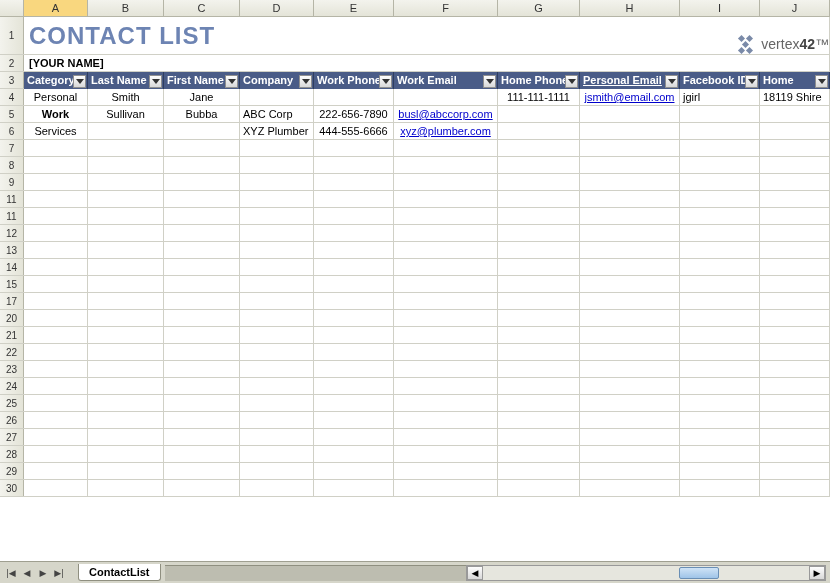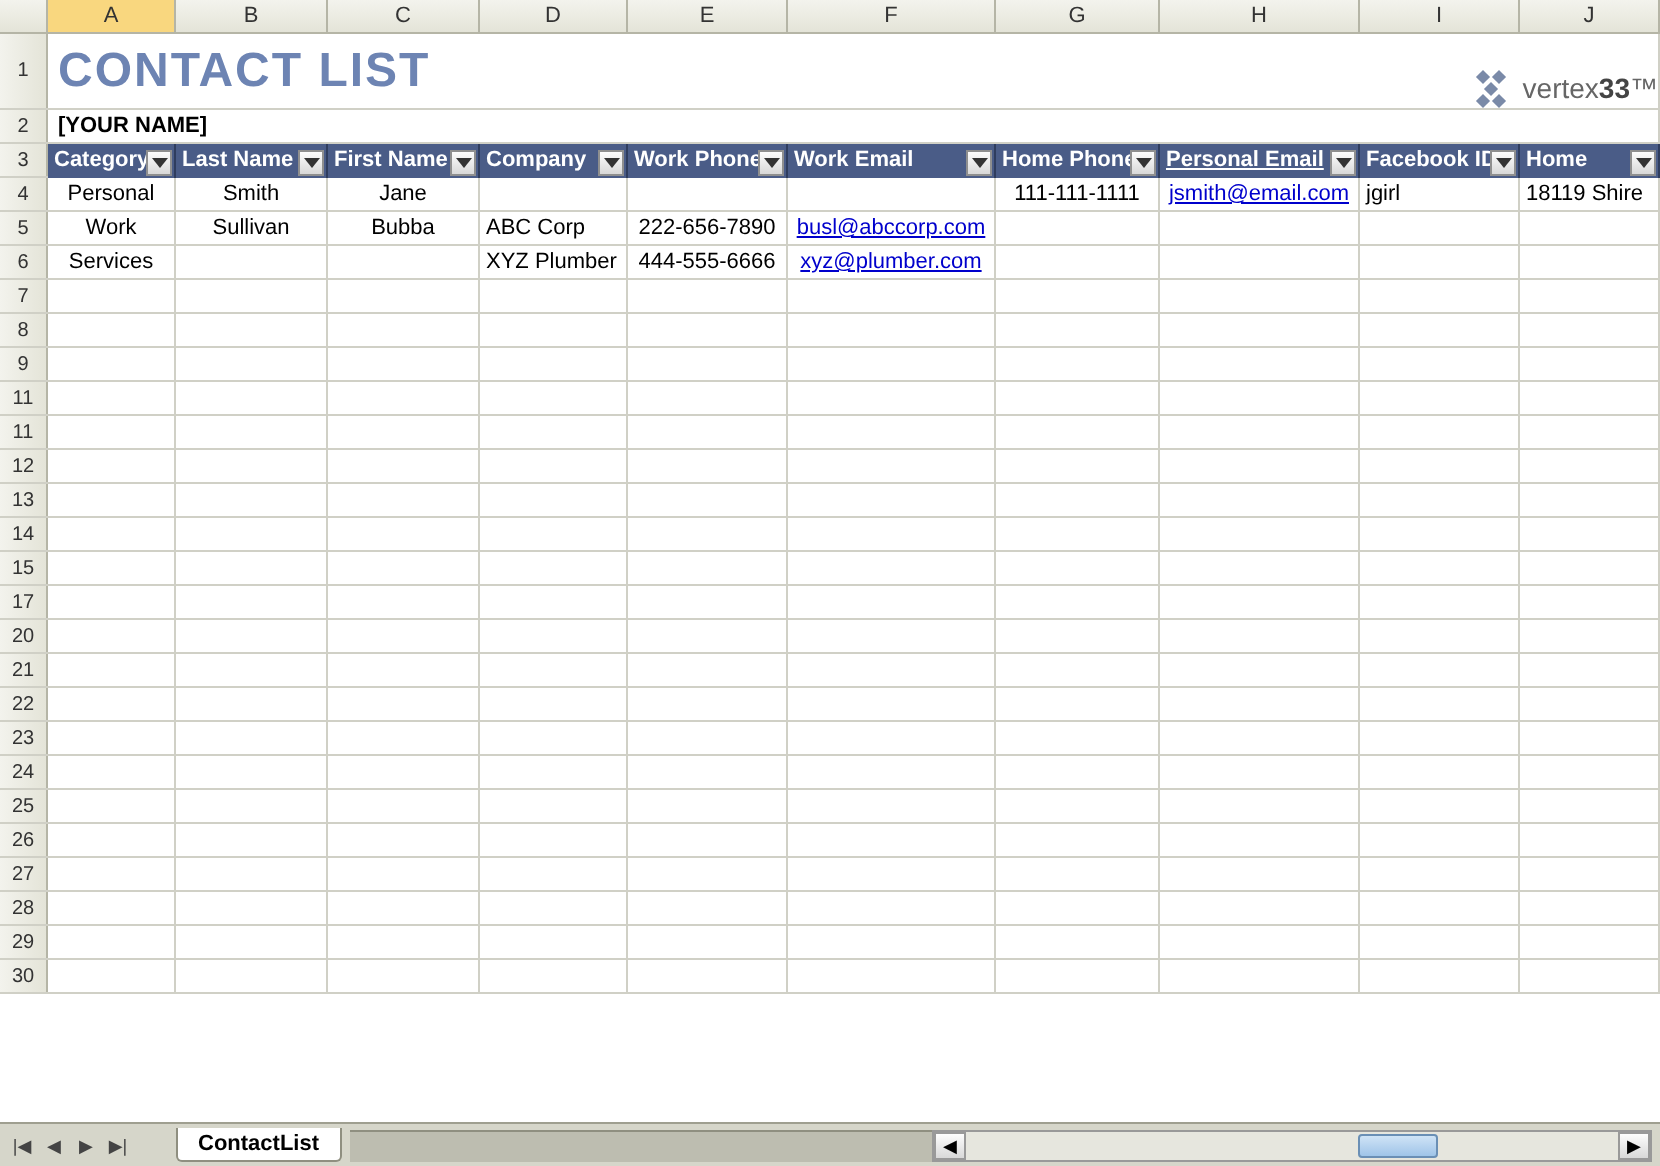--- a/index.html
+++ b/index.html
@@ -39,21 +39,21 @@
 .logo-icon span { position: absolute; width: 5px; height: 5px; background: #7a8aa8; transform: rotate(45deg); }
 .logo-text b { color: #444; }
 
 .link { color: #0000cc; text-decoration: underline; }
 .center { text-align: center; }
 
 
 .tab-bar { position: absolute; bottom: 0; left: 0; right: 0; height: 22px; background: #d6d6ca; display: flex; align-items: center; border-top: 1px solid #9f9f90; }
 .nav-btns { display: flex; padding: 0 3px; }
 .nav-btn { width: 16px; height: 16px; display: flex; align-items: center; justify-content: center; cursor: pointer; color: #444; }
-.tab { background: #fff; border: 1px solid #8f8f80; border-top: none; padding: 2px 10px; font-size: 11px; font-weight: bold; margin-left: 18px; border-radius: 0 0 3px 3px; cursor: pointer; }
+.tab { background: #fff; border: 1px solid #8f8f80; border-top: none; padding: 2px 10px; font-size: 11px; font-weight: bold; margin-left: 8px; border-radius: 0 0 3px 3px; cursor: pointer; }
 .tab-fill { flex: 1; background: #bdbdb0; height: 16px; margin-left: 4px; border-top: 1px solid #8f8f80; }
 .hscroll { width: 360px; height: 16px; background: #e6e6de; border: 1px solid #999; margin-right: 4px; position: relative; display: flex; align-items: center; }
 .hscroll .sbtn { width: 16px; height: 14px; background: linear-gradient(#fdfdfd,#d8d8d8); border: 1px solid #999; display:flex; align-items:center; justify-content:center; cursor:pointer; }
 .hscroll .track { flex:1; height:14px; position:relative; }
 .hscroll .thumb { position:absolute; left:60%; width:40px; height:12px; top:1px; background: linear-gradient(#cfe3f6,#9fc4e8); border:1px solid #6a8fb5; border-radius:2px; cursor:pointer; }
 .arrow { font-size: 9px; }
 </style>
 </head>
 <body>
 
@@ -79,21 +79,21 @@
         <div class="cell" style="width: 806px; border-right: 1px solid rgb(208, 208, 198); position: relative;">
           <div class="title">CONTACT LIST</div>
           <div class="logo">
             <div class="logo-icon">
               <span style="left: 3px; top: 2px;"></span>
               <span style="left: 11px; top: 2px;"></span>
               <span style="left: 7px; top: 8px;"></span>
               <span style="left: 3px; top: 14px;"></span>
               <span style="left: 11px; top: 14px;"></span>
             </div>
-            <span class="logo-text">vertex<b>33</b>™</span>
+            <span class="logo-text">vertex<b>42</b>™</span>
           </div>
         </div>
       </div>
       <div class="row">
         <div class="rn">2</div>
         <div class="cell" style="width: 806px; min-width: 806px;"><span class="subtitle">[YOUR NAME]</span></div>
       </div>
       <div class="row hdr">
         <div class="rn">3</div>
         <div class="cell" style="width: 64px; min-width: 64px;">Category<div class="filter-btn"></div></div>
@@ -115,21 +115,21 @@
         <div class="cell" style="width: 74px; min-width: 74px;"></div>
         <div class="cell" style="width: 80px; min-width: 80px;"></div>
         <div class="cell" style="width: 104px; min-width: 104px;"></div>
         <div class="cell center" style="width: 82px; min-width: 82px;">111-111-1111</div>
         <div class="cell center" style="width: 100px; min-width: 100px;"><span class="link">jsmith@email.com</span></div>
         <div class="cell" style="width: 80px; min-width: 80px;">jgirl</div>
         <div class="cell" style="width: 70px; min-width: 70px;">18119 Shire</div>
       </div>
       <div class="row">
         <div class="rn">5</div>
-        <div class="cell center" style="width: 64px; min-width: 64px;">Work</div>
+        <div class="cell center" style="width: 64px; min-width: 64px; font-weight: bold;">Work</div>
         <div class="cell center" style="width: 76px; min-width: 76px;">Sullivan</div>
         <div class="cell center" style="width: 76px; min-width: 76px;">Bubba</div>
         <div class="cell" style="width: 74px; min-width: 74px;">ABC Corp</div>
         <div class="cell center" style="width: 80px; min-width: 80px;">222-656-7890</div>
         <div class="cell center" style="width: 104px; min-width: 104px;"><span class="link">busl@abccorp.com</span></div>
         <div class="cell" style="width: 82px; min-width: 82px;"></div>
         <div class="cell" style="width: 100px; min-width: 100px;"></div>
         <div class="cell" style="width: 80px; min-width: 80px;"></div>
         <div class="cell" style="width: 70px; min-width: 70px;"></div>
       </div>

